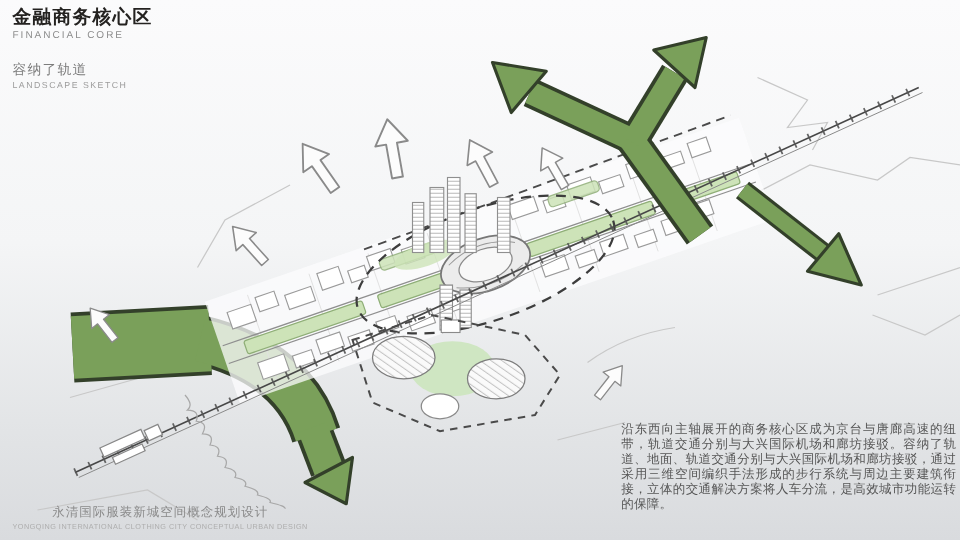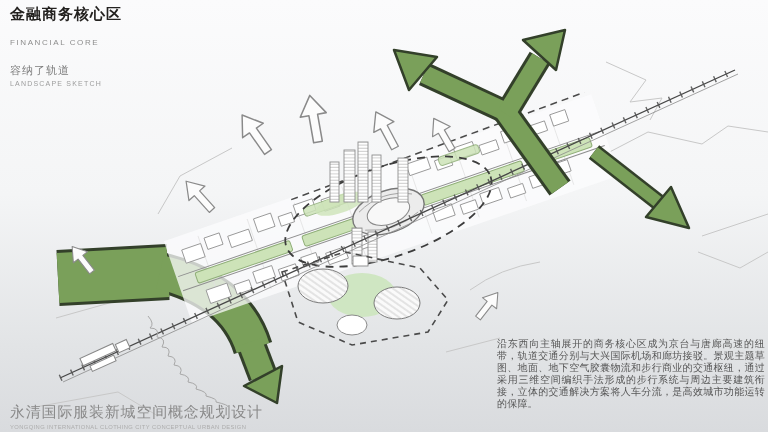--- a/index.html
+++ b/index.html
@@ -4,25 +4,25 @@
 <style>
   html,body{margin:0;padding:0;}
   body{font-family:"Liberation Sans",sans-serif;}
   .stage{
     position:relative;width:768px;height:432px;overflow:hidden;
     background:linear-gradient(180deg,#fbfbfc 0%,#f4f5f6 45%,#e2e4e6 80%,#d9dbde 100%);
   }
   .sketch-svg{position:absolute;left:0;top:0;}
   .header{position:absolute;left:10px;top:5px;}
   .title-zh{font-size:15px;font-weight:bold;color:#242220;letter-spacing:1px;line-height:17px;}
-  .title-en{font-size:8px;color:#8d8d8d;letter-spacing:1.6px;margin-top:16px;}
+  .title-en{font-size:8px;color:#8d8d8d;letter-spacing:1.6px;margin-top:1px;}
   .subtitle-zh{font-size:11px;color:#7c7c7c;letter-spacing:1px;margin-top:16px;}
   .subtitle-en{font-size:7px;color:#9c9c9c;letter-spacing:1.2px;margin-top:2px;}
   .footer{position:absolute;left:10px;top:403px;}
-  .footer-zh{font-size:15px;color:#8a8a8a;letter-spacing:0.8px;}
+  .footer-zh{font-size:10px;color:#8a8a8a;letter-spacing:0.8px;text-align:center;}
   .footer-en{font-size:5.8px;color:#adadad;letter-spacing:0.4px;margin-top:2px;}
   .desc{
     position:absolute;left:497px;top:338px;width:268px;
     font-size:10px;line-height:12px;color:#565656;
     text-align:justify;text-justify:inter-ideograph;letter-spacing:0.2px;
   }
 </style>
 </head>
 <body>
 
@@ -202,20 +202,20 @@
     </g>
   </svg>
 
   <div class="header">
     <div class="title-zh">金融商务核心区</div>
     <div class="title-en">FINANCIAL CORE</div>
     <div class="subtitle-zh">容纳了轨道</div>
     <div class="subtitle-en">LANDSCAPE SKETCH</div>
   </div>
 
-  <div class="desc">沿东西向主轴展开的商务核心区成为京台与唐廊高速的纽带，轨道交通分别与大兴国际机场和廊坊接驳。景观主题草图、地面、地下空气胶囊物流和步行商业的交通枢纽，通过采用三维空间编织手法形成的步行系统与周边主要建筑衔接，立体的交通解决方案将人车分流，是高效城市功能运转的保障。</div>
+  <div class="desc">沿东西向主轴展开的商务核心区成为京台与唐廊高速的纽带，轨道交通分别与大兴国际机场和廊坊接驳。容纳了轨道、地面、轨道交通分别与大兴国际机场和廊坊接驳，通过采用三维空间编织手法形成的步行系统与周边主要建筑衔接，立体的交通解决方案将人车分流，是高效城市功能运转的保障。</div>
 
   <div class="footer">
     <div class="footer-zh">永清国际服装新城空间概念规划设计</div>
     <div class="footer-en">YONGQING INTERNATIONAL CLOTHING CITY CONCEPTUAL URBAN DESIGN</div>
   </div>
 
 </div>
 
 </body></html>

